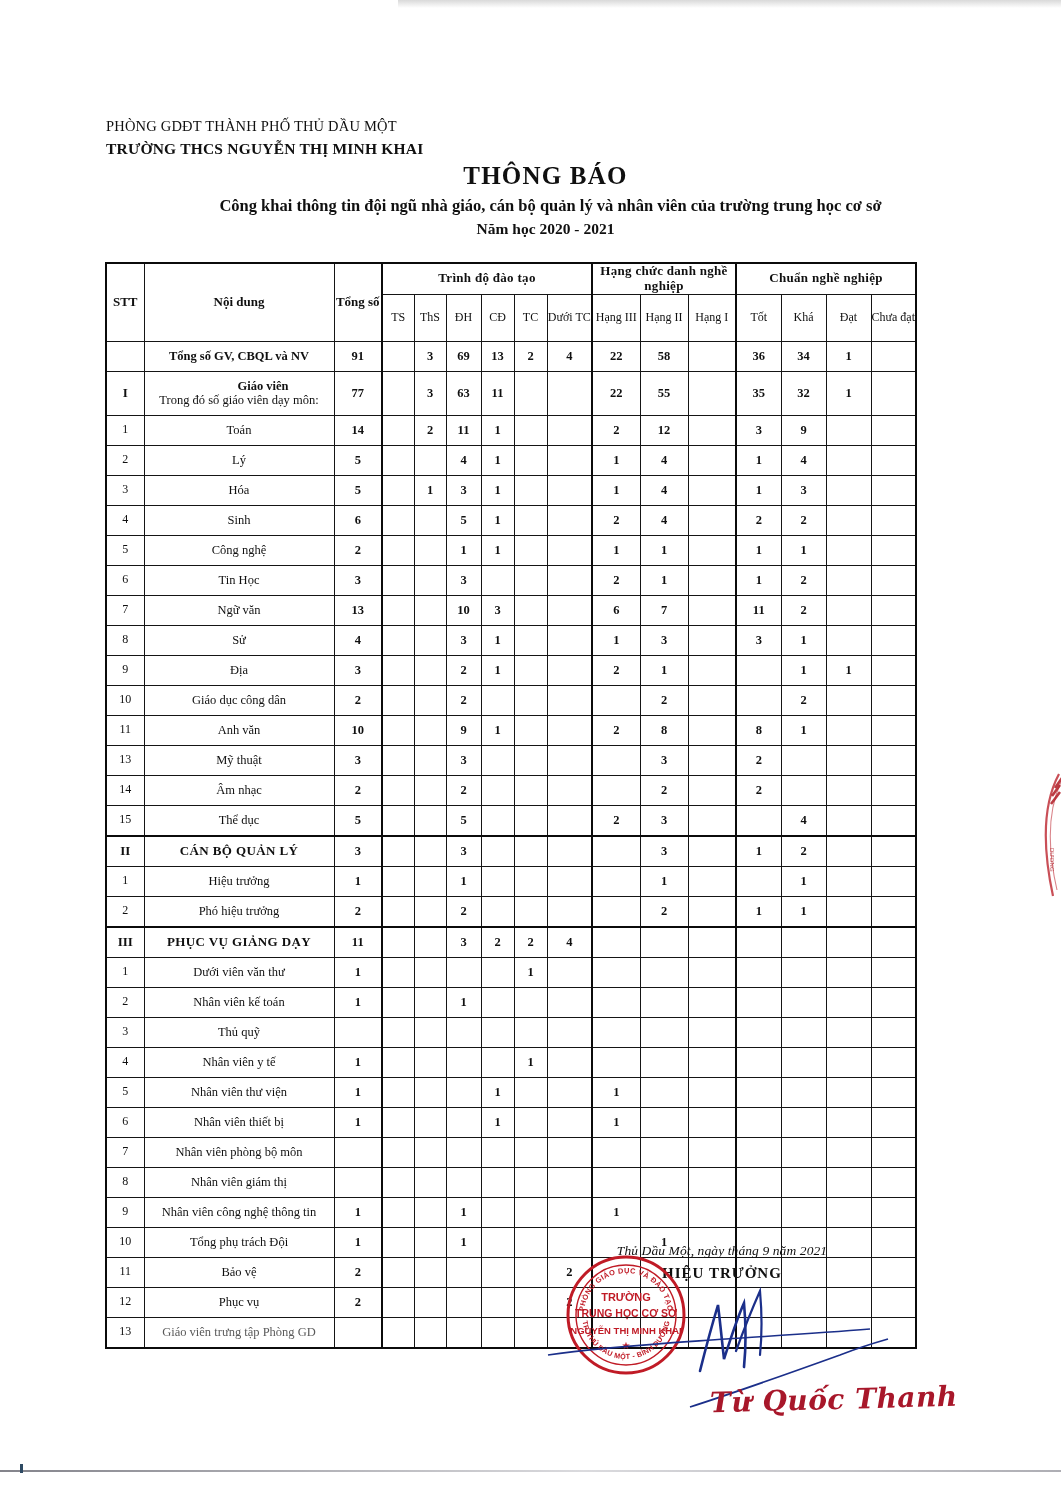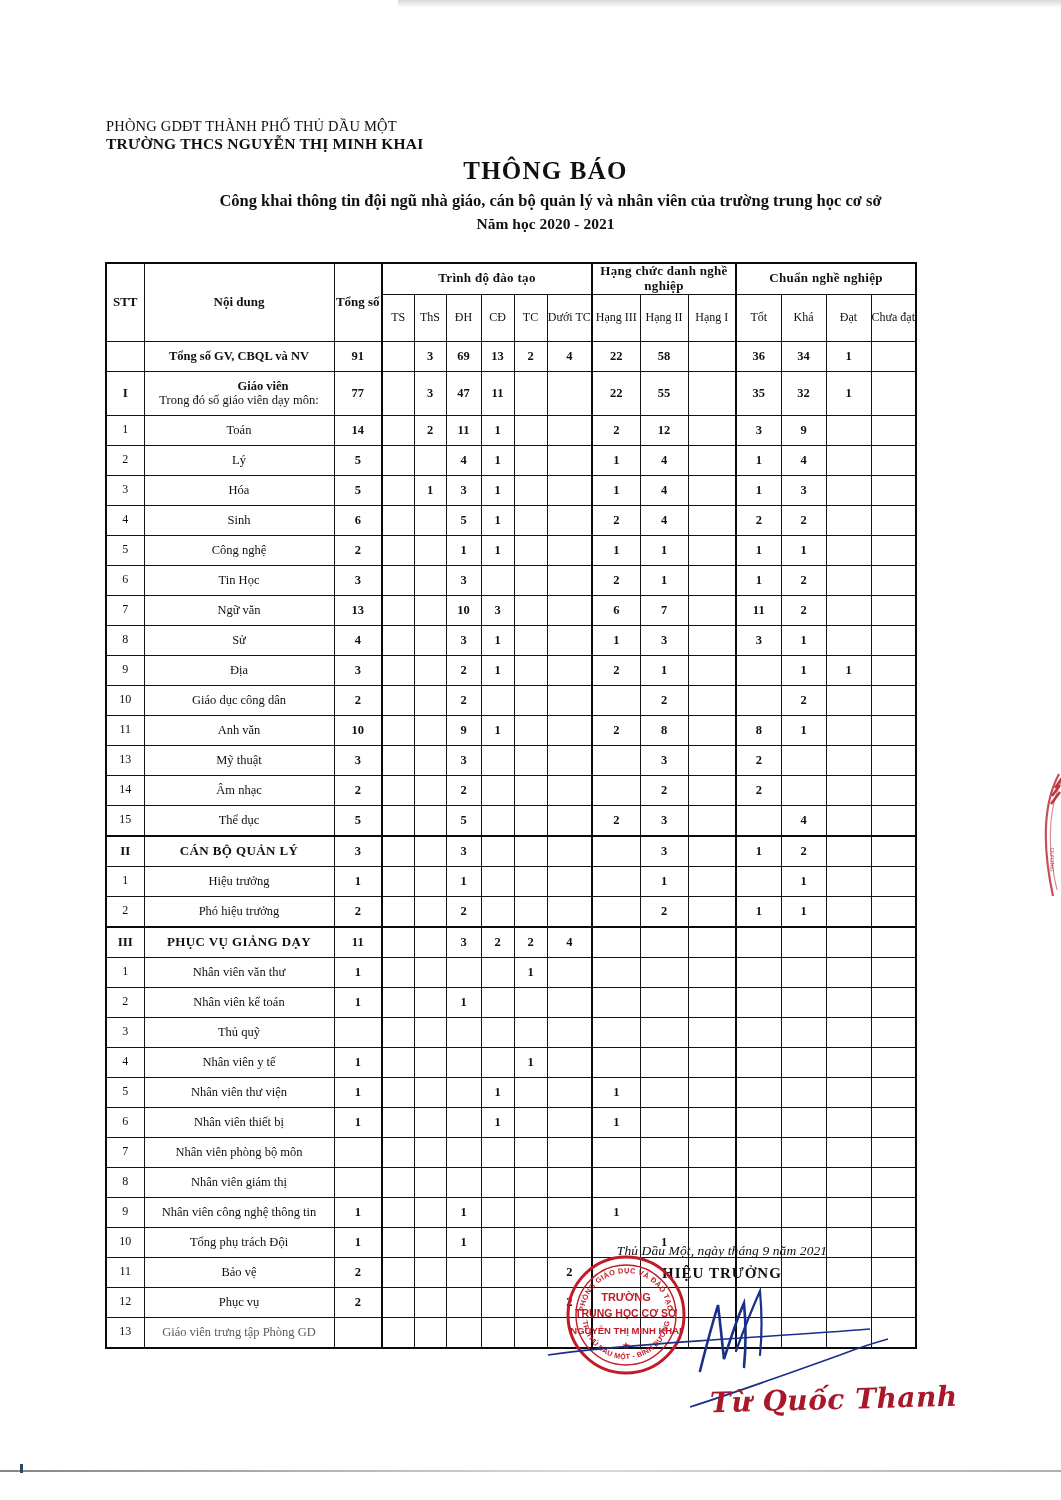--- a/index.html
+++ b/index.html
@@ -46,20 +46,21 @@
     left: 0; top: 118px; width: 1061px;
   }
   .org-line1 {
     margin-left: 106px;
     font-size: 14.5px;
     letter-spacing: .2px;
     white-space: nowrap;
   }
   .org-line2 {
     margin-left: 106px;
+    margin-top: 5px;
     font-size: 15.5px;
     font-weight: bold;
     letter-spacing: .2px;
     white-space: nowrap;
   }
   .doc-title {
     text-align: center;
     margin-top: 4px;
     font-size: 25px;
     font-weight: bold;
@@ -282,21 +283,21 @@
         </tr>
         <tr class="big">
           <td class="stt thickL">I</td>
           <td class="name">
             <span class="name-b">Giáo viên</span>
             <span class="name-n">Trong đó số giáo viên dạy môn:</span>
           </td>
           <td class="num">77</td>
           <td class="num thickL"></td>
           <td class="num">3</td>
-          <td class="num">47</td>
+          <td class="num">63</td>
           <td class="num">11</td>
           <td class="num"></td>
           <td class="num"></td>
           <td class="num thickL">22</td>
           <td class="num">55</td>
           <td class="num"></td>
           <td class="num thickL">35</td>
           <td class="num">32</td>
           <td class="num">1</td>
           <td class="num thickR"></td>
@@ -620,21 +621,21 @@
           <td class="num thickL"></td>
           <td class="num"></td>
           <td class="num"></td>
           <td class="num thickL"></td>
           <td class="num"></td>
           <td class="num"></td>
           <td class="num thickR"></td>
         </tr>
         <tr>
           <td class="stt thickL">1</td>
-          <td class="name">Nhân viên văn thư</td>
+          <td class="name">Dưới viên văn thư</td>
           <td class="num">1</td>
           <td class="num thickL"></td>
           <td class="num"></td>
           <td class="num"></td>
           <td class="num"></td>
           <td class="num">1</td>
           <td class="num"></td>
           <td class="num thickL"></td>
           <td class="num"></td>
           <td class="num"></td>

